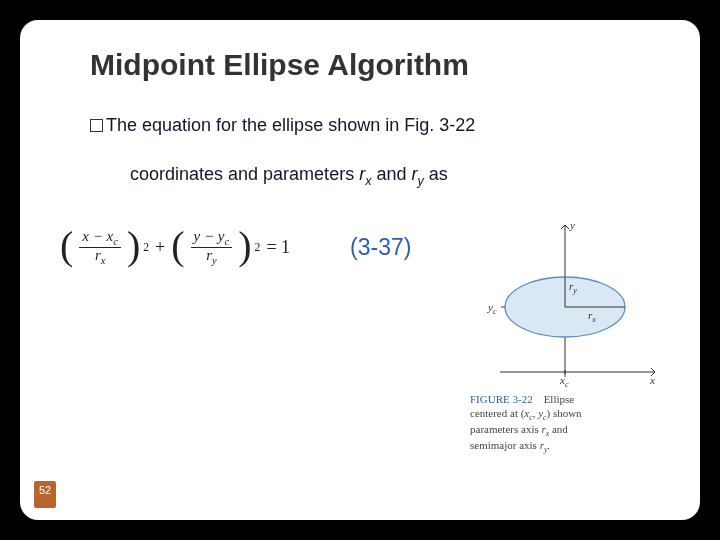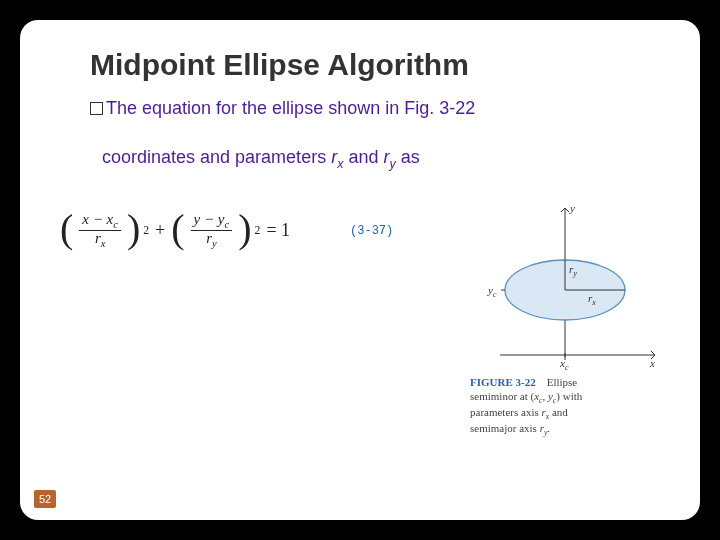--- a/index.html
+++ b/index.html
@@ -16,26 +16,26 @@
     width: 680px;
     height: 500px;
     background: #fff;
     border-radius: 18px;
     padding: 28px 40px 20px 40px;
     position: relative;
   }
   .title {
     font-size: 30px;
     color: #333;
-    margin-bottom: 14px;
+    margin-bottom: 31px;
     margin-left: 30px;
   }
   .body-text {
     font-size: 18px;
-    color: #4c1d95;
+    color: #0f172a;
     line-height: 1.35;
     margin-left: 30px;
     margin-right: 10px;
   }
   .bullet {
     display: inline-block;
     width: 13px;
     height: 13px;
     border: 1.5px solid #333;
     vertical-align: -1px;
@@ -75,64 +75,64 @@
   .paren {
     font-size: 40px;
     font-family: "Times New Roman", serif;
     line-height: 0.8;
     position: relative;
     top: -2px;
   }
   .sup { font-size: 0.65em; vertical-align: super; }
   .eqnum {
     color: #2a5fa8;
-    font-family: Liberation Mono, monospace;
-    font-size: 12px;
+    font-family: Liberation Sans, sans-serif;
+    font-size: 23px;
     margin-left: 54px;
   }
   .figure-block {
     width: 190px;
     font-family: "Times New Roman", serif;
     font-size: 11px;
     color: #444;
   }
   .figure-svg {
     width: 190px;
     height: 170px;
   }
   .figcap {
     margin-top: 4px;
     line-height: 1.25;
   }
-  .figlabel { color: #2a5fa8; font-weight: bold; }
+  .figlabel { color: #2a5fa8; font-weight: normal; }
   .pagenum {
     position: absolute;
     left: 14px;
     bottom: 12px;
     width: 22px;
-    height: 18px;
+    height: 27px;
     background: #b7642f;
     color: #fff;
     font-size: 11px;
     text-align: center;
     line-height: 18px;
     border-radius: 2px;
   }
 </style>
 </head>
 <body>
 
 <div class="slide">
 
   <h1 class="title">Midpoint Ellipse Algorithm</h1>
 
   <div class="body-text">
     <span class="bullet"></span><span>The equation for the ellipse shown in Fig. 3-22</span><br>
     <br>
-    <span style="margin-left:12px;display:inline-block">
+    <span style="margin-left:40px;display:inline-block">
       <span>coordinates and parameters </span><span class="ital">r</span><span class="sub">x</span><span> and </span><span class="ital">r</span><span class="sub">y</span><span> as</span>
     </span>
   </div>
 
   <div class="content-row">
 
     <div class="eq-block">
       <div class="eq-img">
         <span class="paren">(</span>
         <span class="frac">
@@ -173,21 +173,21 @@
         <text x="100" y="12" font-size="11" font-style="italic" font-family="Times New Roman" fill="#333"><tspan>y</tspan></text>
         <text x="180" y="167" font-size="11" font-style="italic" font-family="Times New Roman" fill="#333"><tspan>x</tspan></text>
         <text x="18" y="94" font-size="11" font-style="italic" font-family="Times New Roman" fill="#333"><tspan>y</tspan><tspan font-size="8" dy="3">c</tspan></text>
         <text x="90" y="167" font-size="11" font-style="italic" font-family="Times New Roman" fill="#333"><tspan>x</tspan><tspan font-size="8" dy="3">c</tspan></text>
         <text x="99" y="73" font-size="11" font-style="italic" font-family="Times New Roman" fill="#333"><tspan>r</tspan><tspan font-size="8" dy="3">y</tspan></text>
         <text x="118" y="102" font-size="11" font-style="italic" font-family="Times New Roman" fill="#333"><tspan>r</tspan><tspan font-size="8" dy="3">x</tspan></text>
       </svg>
       <div class="figcap">
         <span class="figlabel">FIGURE 3-22</span>
         &nbsp;&nbsp;&nbsp;<span>Ellipse</span><br>
-        <span>semiminor at (</span><span class="ital">x</span><span class="sub">c</span><span>, </span><span class="ital">y</span><span class="sub">c</span><span>) with</span><br>
+        <span>centered at (</span><span class="ital">x</span><span class="sub">c</span><span>, </span><span class="ital">y</span><span class="sub">c</span><span>) shown</span><br>
         <span>parameters axis </span><span class="ital">r</span><span class="sub">x</span><span> and</span><br>
         <span>semimajor axis </span><span class="ital">r</span><span class="sub">y</span><span>.</span>
       </div>
     </div>
 
   </div>
 
   <div class="pagenum">52</div>
 
 </div>

